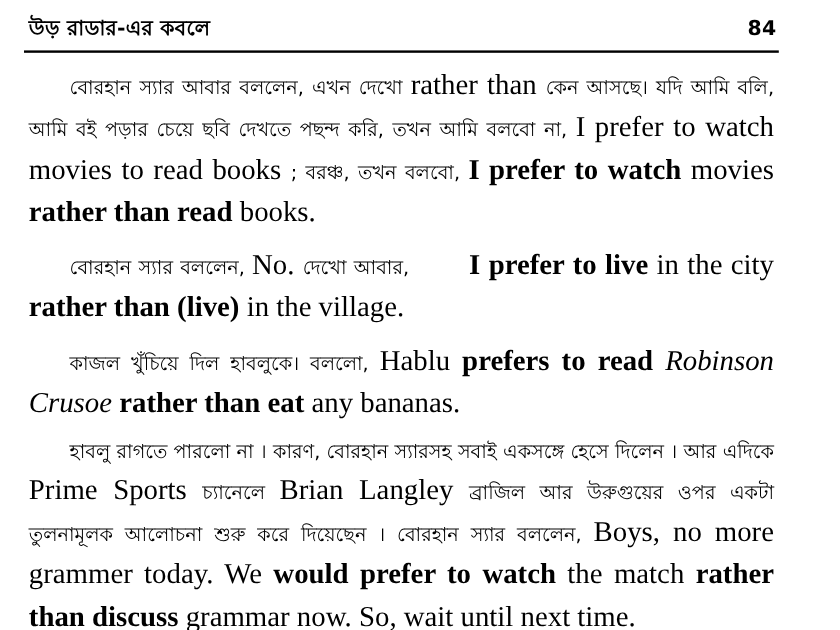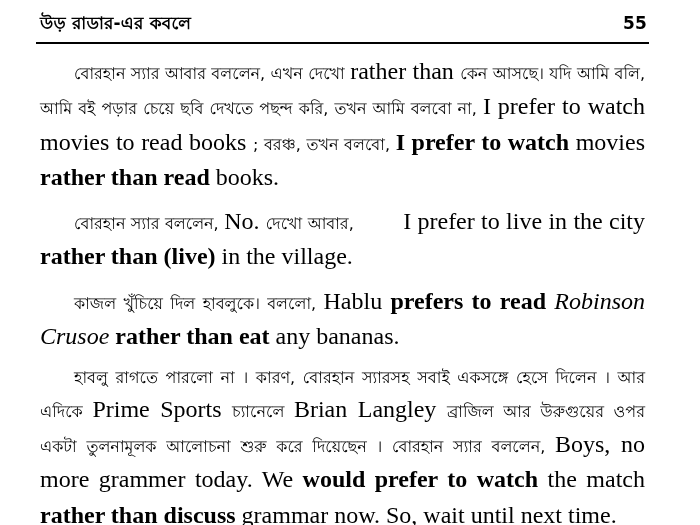--- a/index.html
+++ b/index.html
@@ -12,21 +12,21 @@
     background: #ffffff;
     font-family: "Liberation Serif", serif;
     color: #000000;
     overflow: hidden;
   }
   .page {
     position: relative;
     width: 669px;
     height: 525px;
     box-sizing: border-box;
-    padding: 10px 18px 0 34px;
+    padding: 10px 18px 0 18px;
   }
   .header {
     display: flex;
     align-items: baseline;
     justify-content: space-between;
     font-size: 19px;
     font-weight: bold;
     letter-spacing: 0.2px;
     padding: 0 4px 2px 6px;
   }
@@ -67,24 +67,24 @@
     font-size: 24px;
   }
 </style>
 </head>
 <body>
 
 <div class="page">
 
   <div class="header">
     <span class="header-title">উড় রাডার-এর কবলে</span>
-    <span class="header-page">55</span>
+    <span class="header-page">84</span>
   </div>
   <hr class="rule">
 
   <div class="body-text" id="body-text">
       <p class="para"><span class="bn">বোরহান স্যার আবার বললেন, এখন দেখো </span><span class="en">rather than </span><span class="bn">কেন  আসছে। যদি আমি বলি, আমি বই পড়ার চেয়ে ছবি দেখতে পছন্দ করি, তখন আমি বলবো না, </span><span class="en">I prefer to watch movies to read books </span><span class="bn">; বরঞ্চ, তখন বলবো, </span><span class="en" style="font-weight: bold;">I prefer to watch </span><span class="en">movies </span><span class="en" style="font-weight: bold;">rather than read </span><span class="en">books.</span></p>
-      <p class="para"><span class="bn">বোরহান স্যার বললেন, </span><span class="en">No. </span><span class="bn">দেখো আবার, </span><span class="en" style="font-weight: normal; margin-left: 44px;">I prefer to live </span><span class="en">in the city </span><span class="en" style="font-weight: bold;">rather than (live) </span><span class="en">in the village.</span></p>
+      <p class="para"><span class="bn">বোরহান স্যার বললেন, </span><span class="en">No. </span><span class="bn">দেখো আবার, </span><span class="en" style="font-weight: bold; margin-left: 44px;">I prefer to live </span><span class="en">in the city </span><span class="en" style="font-weight: bold;">rather than (live) </span><span class="en">in the village.</span></p>
       <p class="para"><span class="bn">কাজল খুঁচিয়ে দিল হাবলুকে। বললো, </span><span class="en">Hablu </span><span class="en" style="font-weight: bold;">prefers to read </span><span class="en" style="font-style: italic;">Robinson Crusoe </span><span class="en" style="font-weight: bold; margin-top: 36px;">rather than eat </span><span class="en">any bananas.</span></p>
       <p class="para"><span class="bn">হাবলু রাগতে পারলো না । কারণ, বোরহান স্যারসহ সবাই একসঙ্গে হেসে দিলেন । আর এদিকে </span><span class="en">Prime Sports </span><span class="bn">চ্যানেলে </span><span class="en">Brian Langley </span><span class="bn">ব্রাজিল আর উরুগুয়ের ওপর একটা তুলনামূলক আলোচনা শুরু করে দিয়েছেন । বোরহান স্যার বললেন, </span><span class="en">Boys, no more grammer today. We </span><span class="en" style="font-weight: bold;">would prefer to watch </span><span class="en">the match </span><span class="en" style="font-weight: bold;">rather than discuss </span><span class="en">grammar now. So, wait until next time.</span></p>
     </div>
 
 </div>
 
 </body></html>

